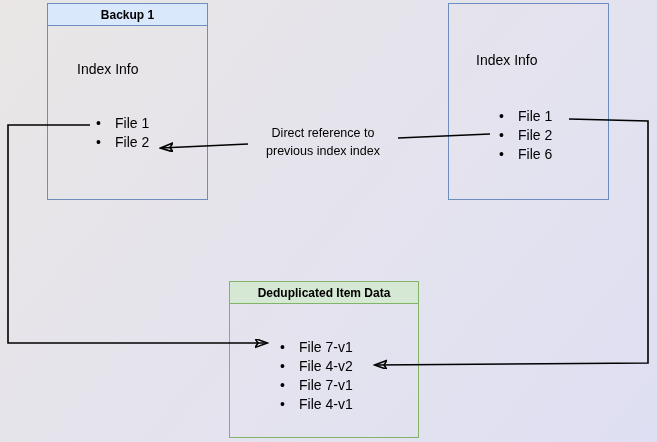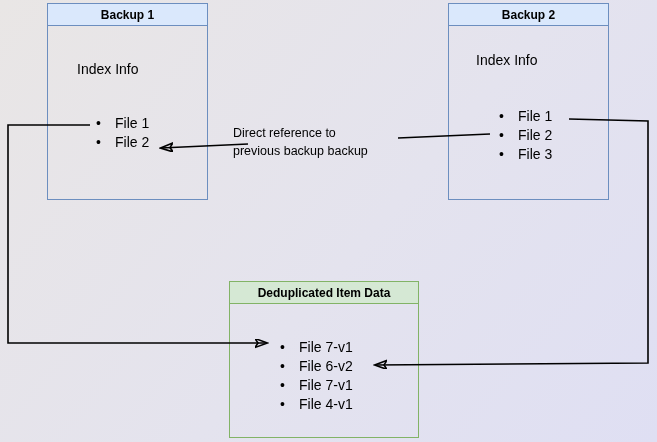--- a/index.html
+++ b/index.html
@@ -18,21 +18,21 @@
     height:22px;line-height:22px;text-align:center;font-weight:bold;font-size:12px;
     border-bottom:1px solid;box-sizing:border-box;
   }
   .blue .box-header{background:var(--blue-fill);border-color:var(--blue-border);}
   .green .box-header{background:var(--green-fill);border-color:var(--green-border);}
   .subtitle{position:absolute;font-size:14px;line-height:17px;white-space:nowrap;}
   ul.filelist{position:absolute;margin:0;padding:0;list-style:none;}
   ul.filelist li{display:flex;height:19px;line-height:19px;font-size:14px;white-space:nowrap;}
   ul.filelist .dot{width:19px;line-height:19px;font-size:14px;}
   .edge-label{
-    position:absolute;left:233px;top:124px;width:180px;text-align:left;
+    position:absolute;left:233px;top:124px;width:180px;text-align:center;
     font-size:12.5px;line-height:18px;white-space:nowrap;
   }
   svg.overlay{position:absolute;left:0;top:0;pointer-events:none;}
   svg.overlay path{fill:none;stroke:#000;stroke-width:1.6px;}
 </style>
 </head>
 <body style="--blue-fill: #dae8fc; --blue-border: #6c8ebf; --green-fill: #d5e8d4; --green-border: #82b366;">
 
 <div class="box blue" style="left:47px;top:3px;width:161px;height:197px;">
   <div class="box-header">Backup 1</div>
@@ -43,63 +43,62 @@
       <span>File 1</span>
     </li>
     <li>
       <span class="dot">•</span>
       <span>File 2</span>
     </li>
   </ul>
 </div>
 
 <div class="box blue" style="left:448px;top:3px;width:161px;height:197px;">
-  <div class="box-header">Backup 2</div>
   <div class="subtitle" style="left:27px;top:48px;">Index Info</div>
   <ul class="filelist" style="left:50px;top:103px;">
     <li>
       <span class="dot">•</span>
       <span>File 1</span>
     </li>
     <li>
       <span class="dot">•</span>
       <span>File 2</span>
     </li>
     <li>
       <span class="dot">•</span>
-      <span>File 3</span>
+      <span>File 6</span>
     </li>
   </ul>
 </div>
 
 <div class="box green" style="left:229px;top:281px;width:190px;height:157px;">
   <div class="box-header">Deduplicated Item Data</div>
   <ul class="filelist" style="left:50px;top:56px;">
     <li>
       <span class="dot">•</span>
       <span>File 7-v1</span>
     </li>
     <li>
       <span class="dot">•</span>
-      <span>File 6-v2</span>
+      <span>File 4-v2</span>
     </li>
     <li>
       <span class="dot">•</span>
       <span>File 7-v1</span>
     </li>
     <li>
       <span class="dot">•</span>
       <span>File 4-v1</span>
     </li>
   </ul>
 </div>
 
 <div class="edge-label">
   <div>Direct reference to</div>
-  <div>previous backup backup</div>
+  <div>previous index index</div>
 </div>
 
 <svg class="overlay" width="657" height="442" viewBox="0 0 657 442">
   <defs>
     <marker id="arrow" markerUnits="userSpaceOnUse" markerWidth="14" markerHeight="10" refX="12" refY="4.5" orient="auto">
       <path d="M0,0 L12.5,4.5 L0,9 L3,4.5 Z" fill="#000" stroke="none"></path>
     </marker>
   </defs>
 
   <path d="M90,125 L8,125 L8,343 L267,343" marker-end="url(#arrow)"></path>

